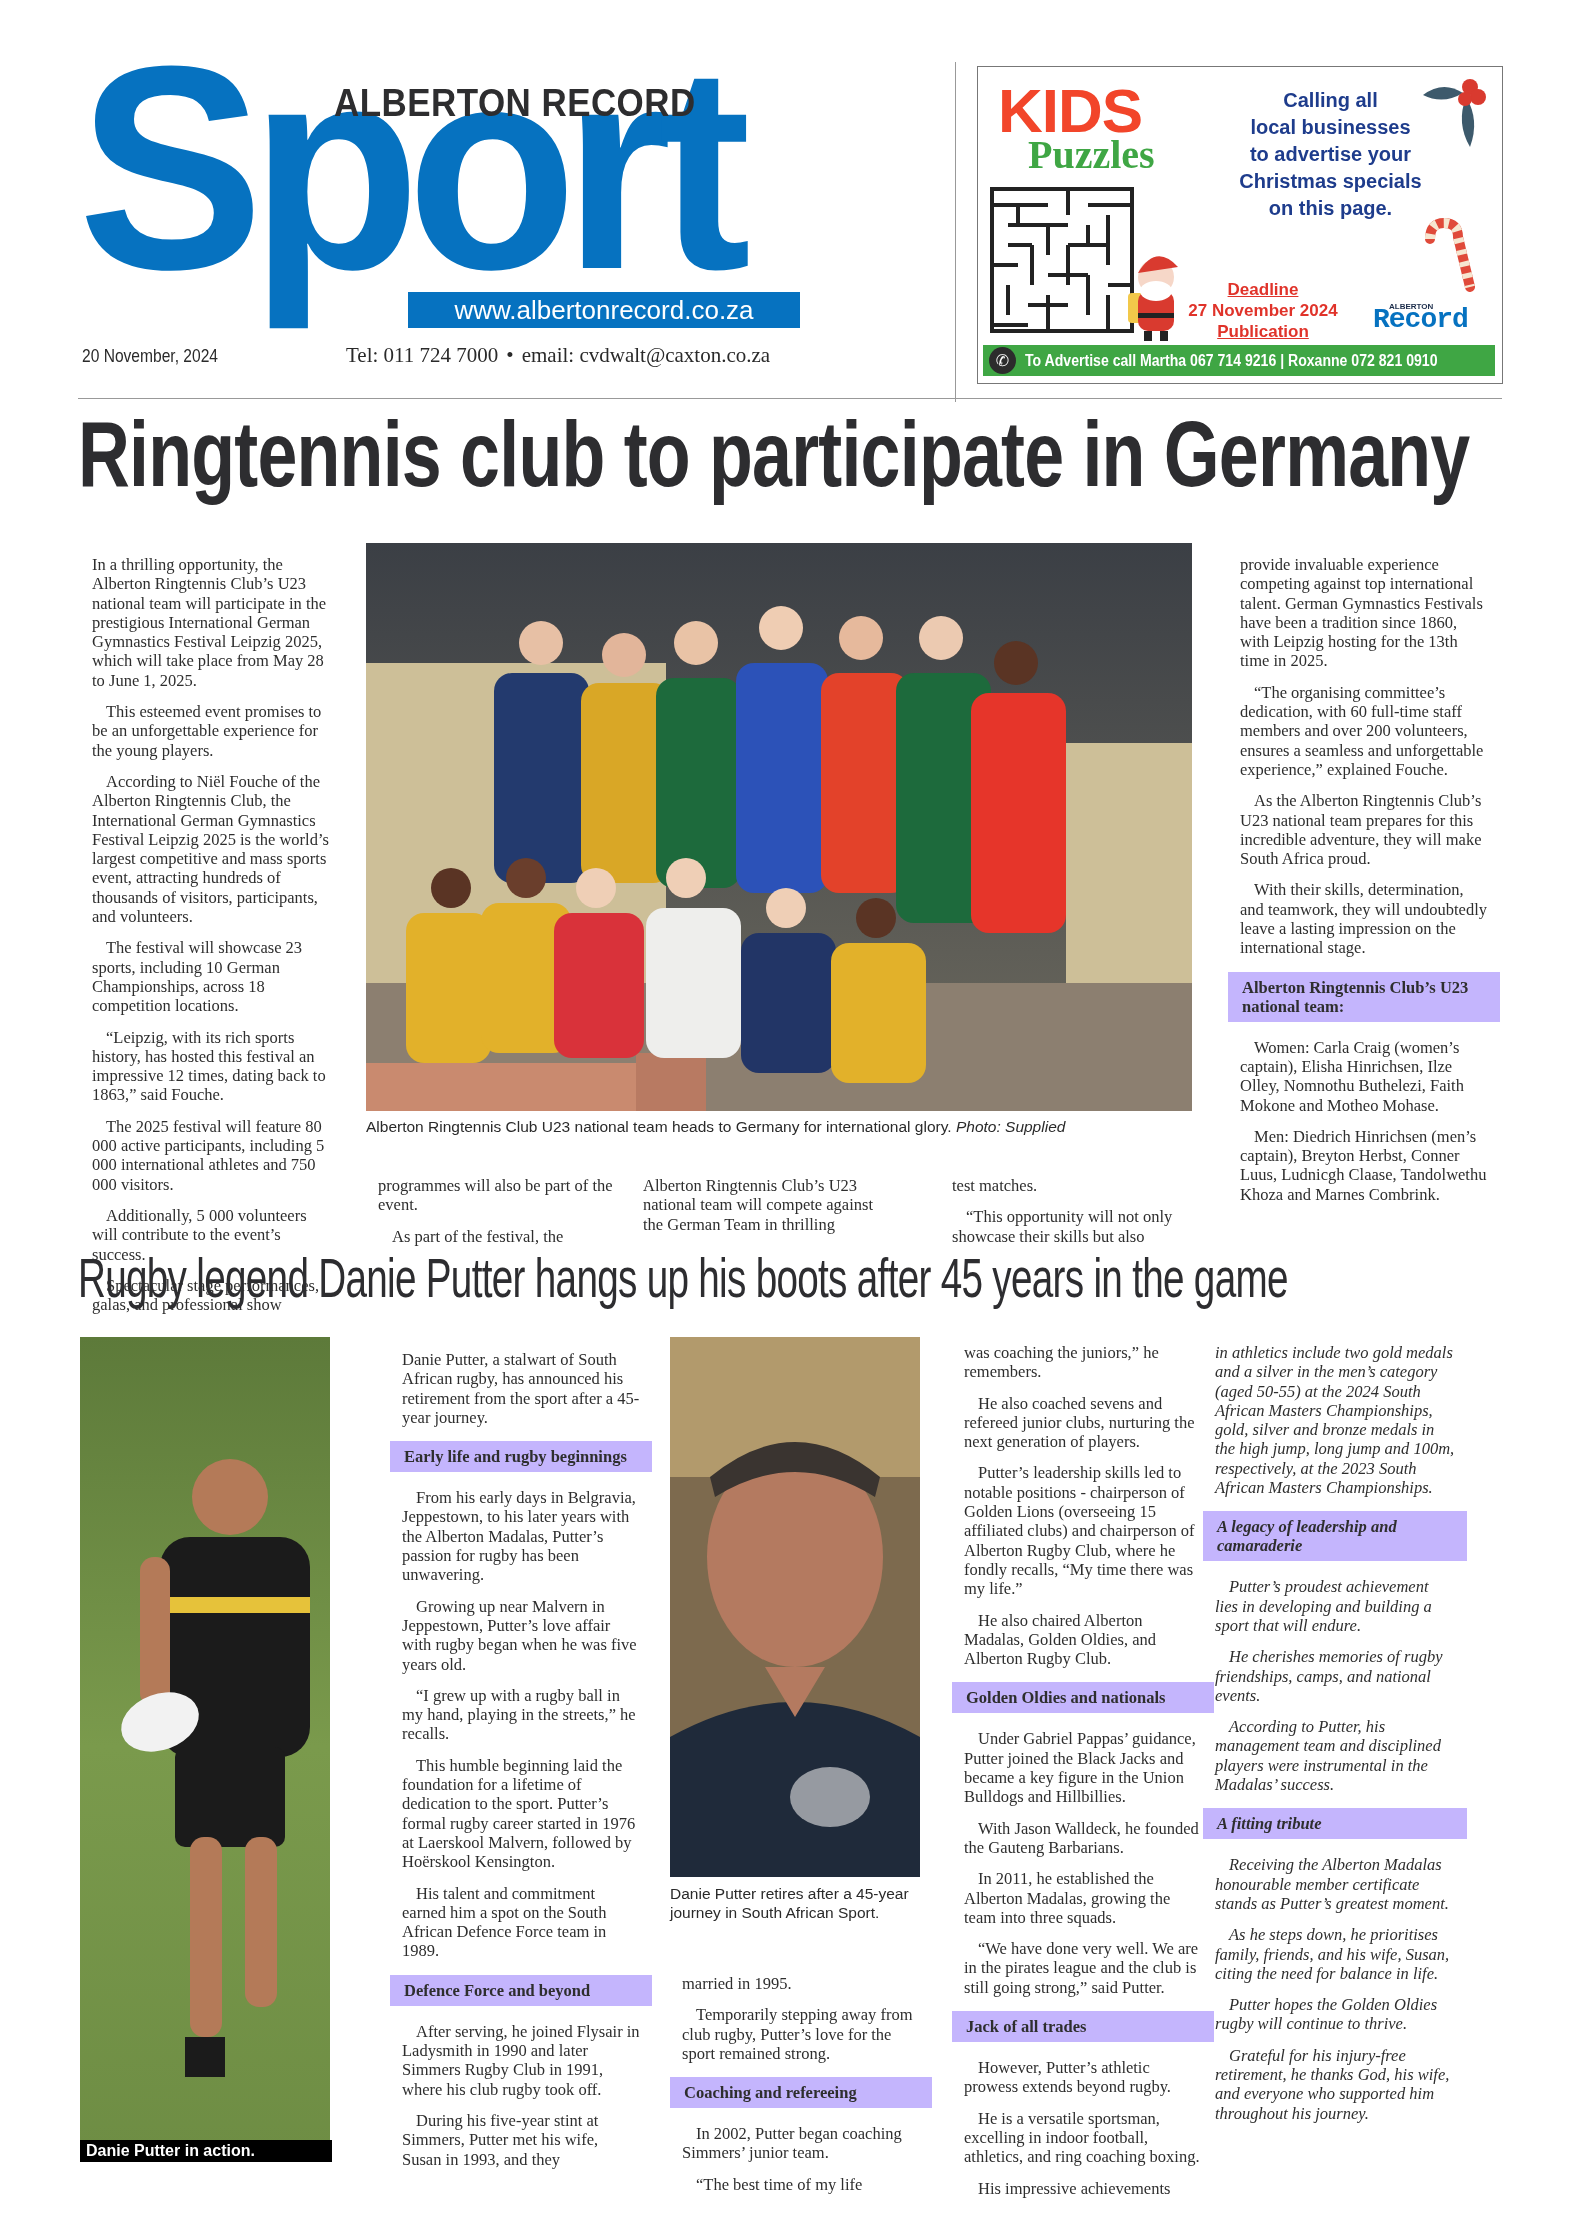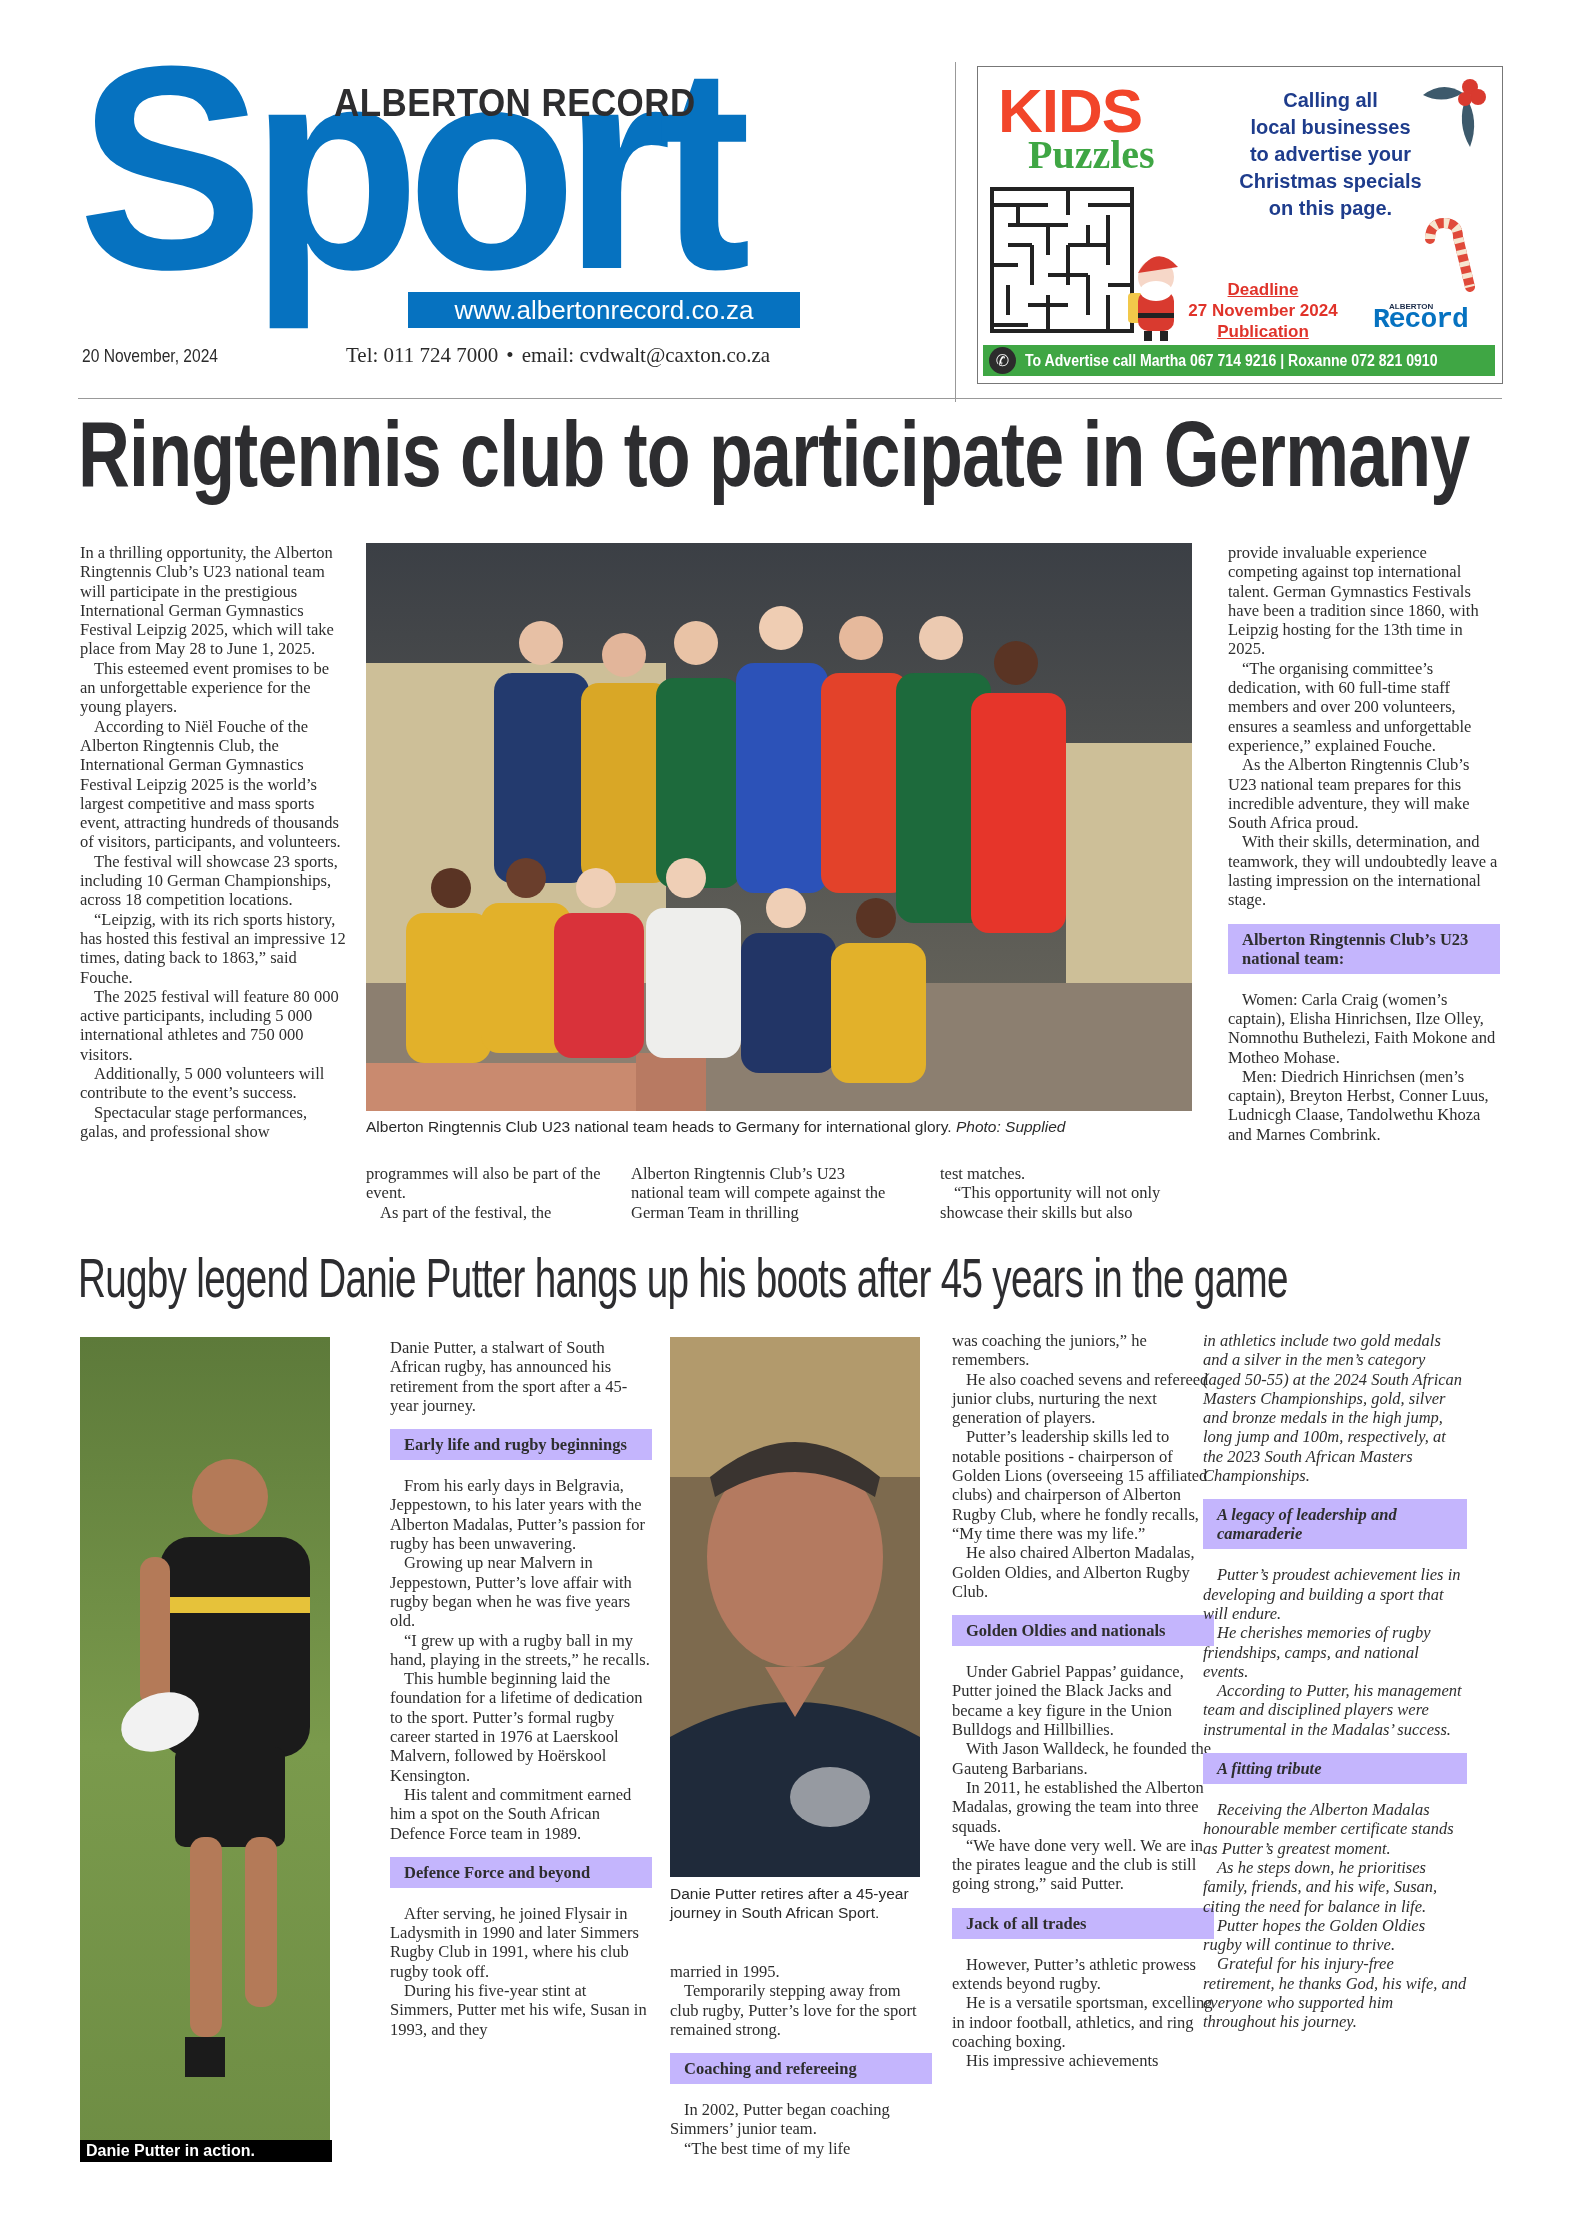--- a/index.html
+++ b/index.html
@@ -39,21 +39,21 @@
   .ad-bar .txt { position: absolute; left: 42px; top: 0; line-height: 31px; font-family: "Liberation Sans", sans-serif; font-weight: bold; font-size: 16px; color: #fff; transform: scaleX(0.88); transform-origin: left center; white-space: nowrap; }
 
   
   .headline1 { left: 78px; top: 402px; font-family: "Liberation Sans", sans-serif; font-weight: bold; font-size: 92px; color: #2d2d30;
                transform: scaleX(0.78); transform-origin: left top; white-space: nowrap; letter-spacing: -1px; }
   .headline2 { left: 78px; top: 1245px; font-family: "Liberation Sans", sans-serif; font-size: 56px; color: #2d2d30;
                transform: scaleX(0.69); transform-origin: left top; white-space: nowrap; letter-spacing: -1px; }
 
   
   .col { font-size: 16.5px; line-height: 19.3px; color: #2e2e2e; }
-  .col p { margin: 0; text-indent: 14px; }
+  .col p { margin: 12px; text-indent: 14px; }
   .col p.first { text-indent: 0; }
   .subhead { background: #c4b5fd; font-weight: bold; padding: 6px 14px; margin: 14px 0 16px; font-size: 16.5px; line-height: 19px; color: #2e2e2e; }
 
   .photo { overflow: hidden; }
   .caption-sans { font-family: "Liberation Sans", sans-serif; font-size: 15.5px; color: #2a2a2a; }
   .caption-dark { background: #000000; color: #fff; font-family: "Liberation Sans", sans-serif; font-weight: bold; font-size: 16px; padding: 2px 6px; }
 </style>
 </head>
 <body>
 

